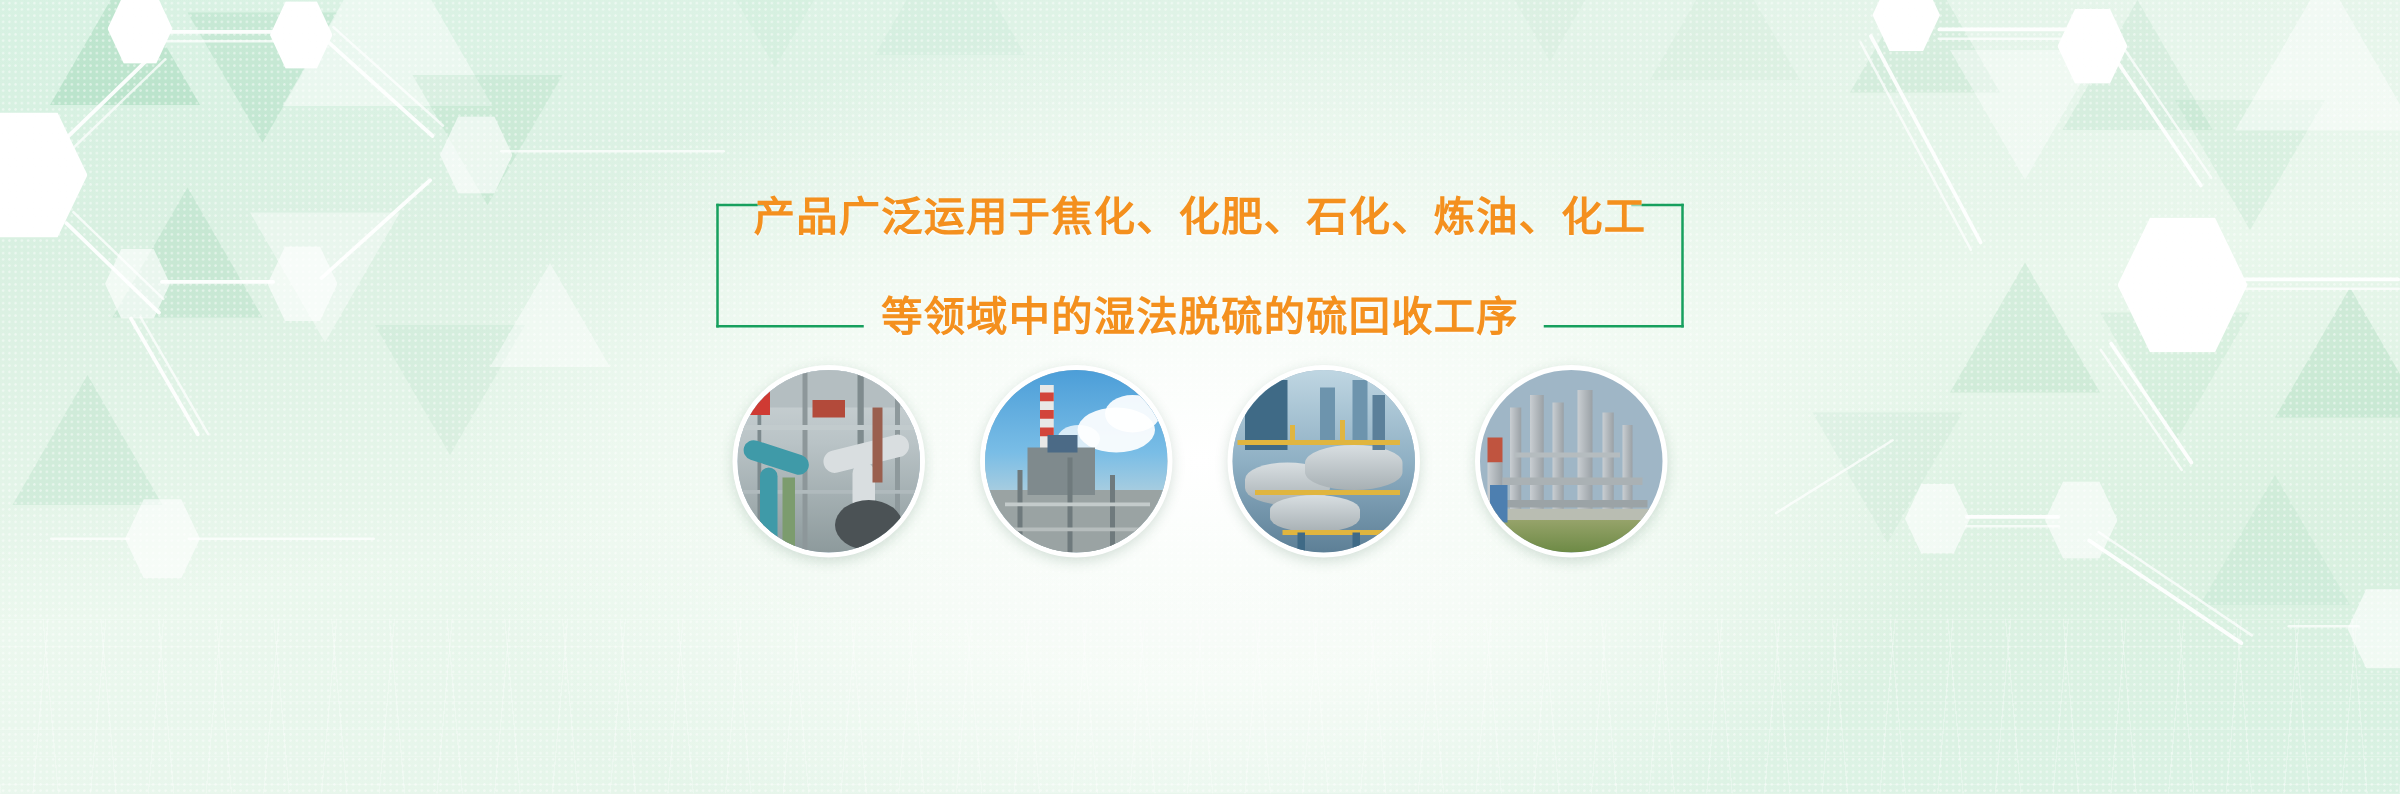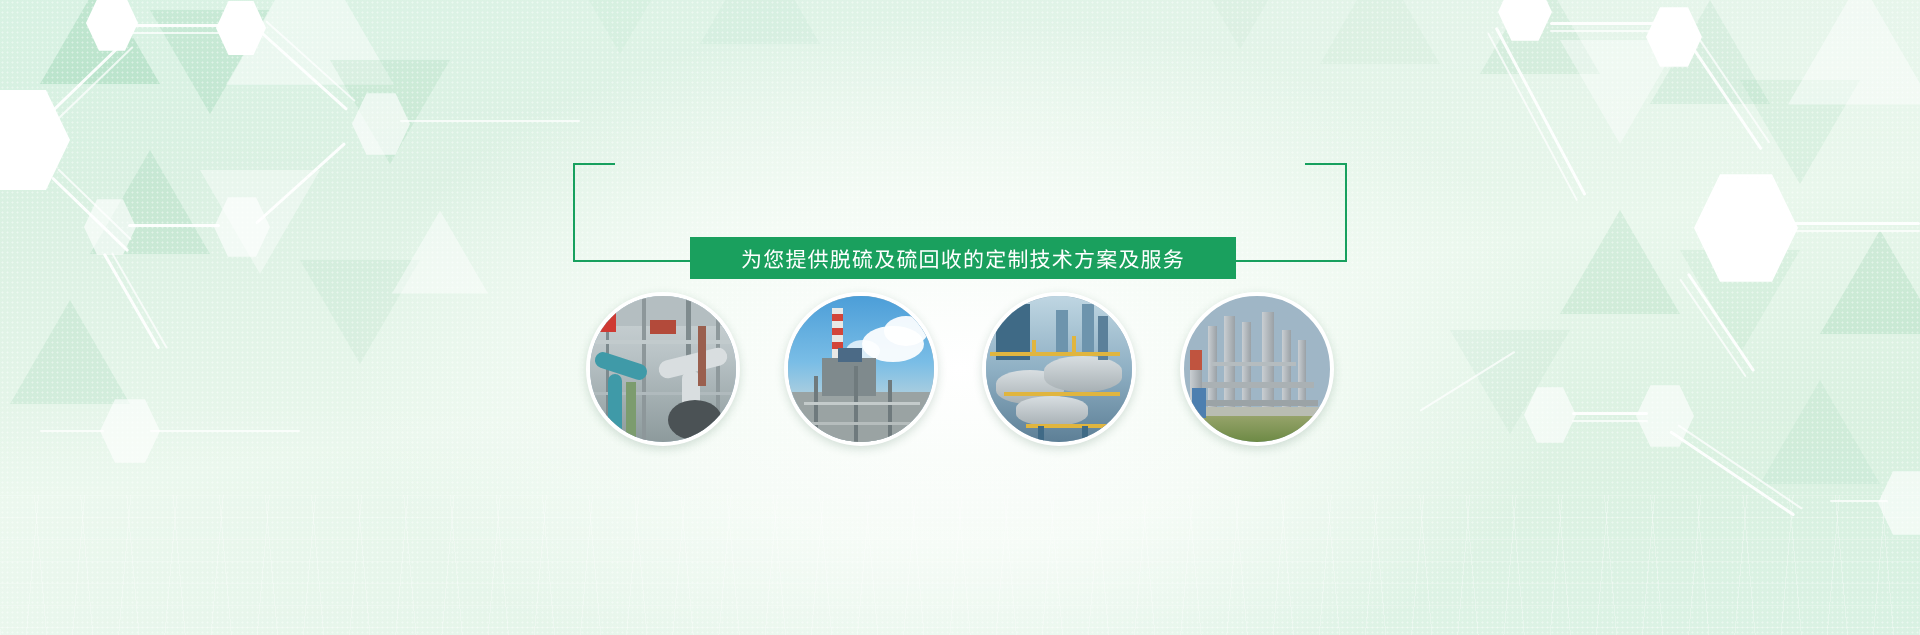--- a/index.html
+++ b/index.html
@@ -230,24 +230,25 @@
 
     <div class="bk-line" style="left:573px;top:260px;width:118px;height:2px;"></div>
 
     <div class="bk-line" style="left:1305px;top:163px;width:42px;height:2px;"></div>
 
     <div class="bk-line" style="left:1345px;top:163px;width:2px;height:99px;"></div>
 
     <div class="bk-line" style="left:1235px;top:260px;width:112px;height:2px;"></div>
   </div>
 
-
-  <div class="subbar">
-    <span>为您提供脱硫及硫回收的定制技术方案及服务</span>
-  </div>
+  <div class="headline">
+    <div>产品广泛运用于焦化、化肥、石化、炼油、化工</div>
+    <div>等领域中的湿法脱硫的硫回收工序</div>
+  </div>
+
 
   <div class="photos">
 
     <div class="photo p1">
       <div class="scene">
         <div class="bar" style="left:0;top:0;width:146px;height:30px;background:#b4bec1;"></div>
         <div class="bar" style="left:16px;top:6px;width:3px;height:140px;background:#7d8a8e;"></div>
         <div class="bar" style="left:52px;top:0;width:4px;height:146px;background:#8d979a;"></div>
         <div class="bar" style="left:96px;top:0;width:5px;height:146px;background:#7f8b8e;"></div>
         <div class="bar" style="left:126px;top:0;width:4px;height:146px;background:#8e999c;"></div>

